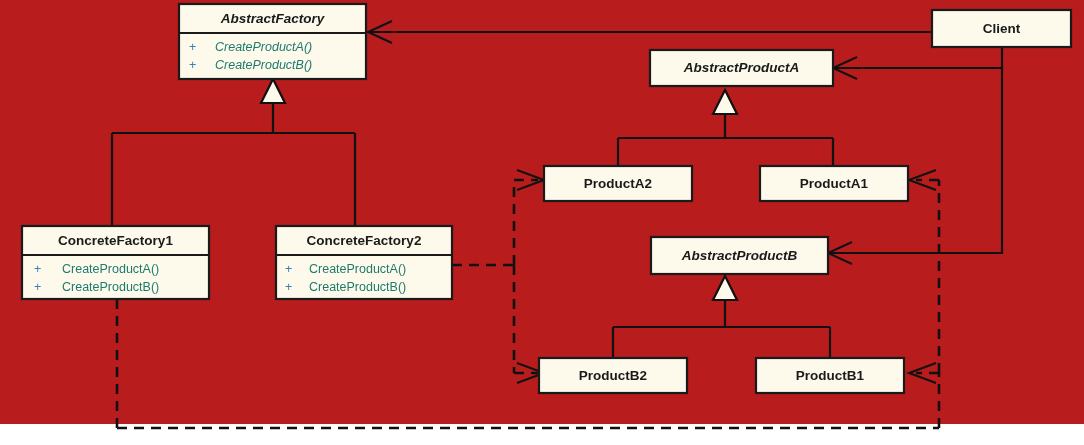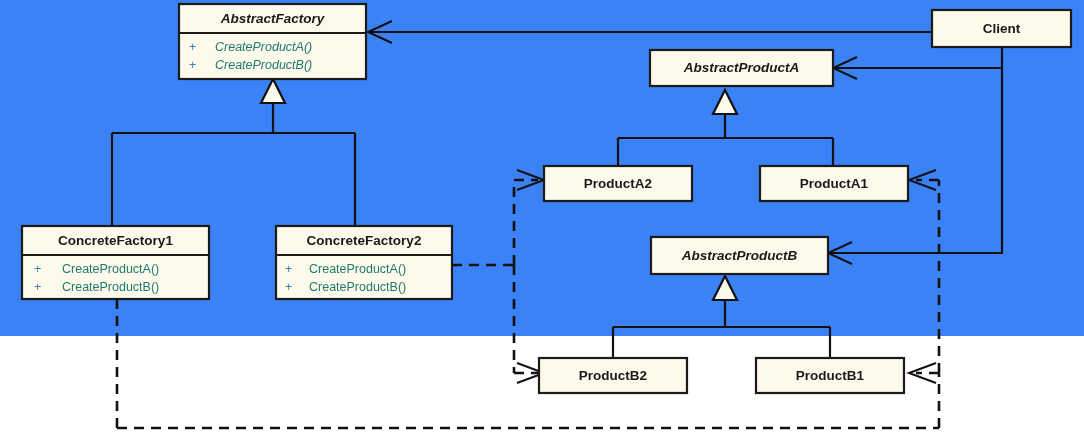--- a/index.html
+++ b/index.html
@@ -9,22 +9,22 @@
   }
   body {
     width: 1084px;
     height: 445px;
     font-family: "Liberation Sans", sans-serif;
     overflow: hidden;
   }
   #diagram-root {
     position: relative;
     width: 1084px;
-    height: 336px;
-    background: #3b82f6;
+    height: 424px;
+    background: #b91c1c;
   }
   svg#uml-canvas {
     display: block;
     width: 1084px;
     height: 445px;
   }
   .cls-box {
     fill: #fdfaec;
     stroke: #1a1a1a;
     stroke-width: 2.2;

